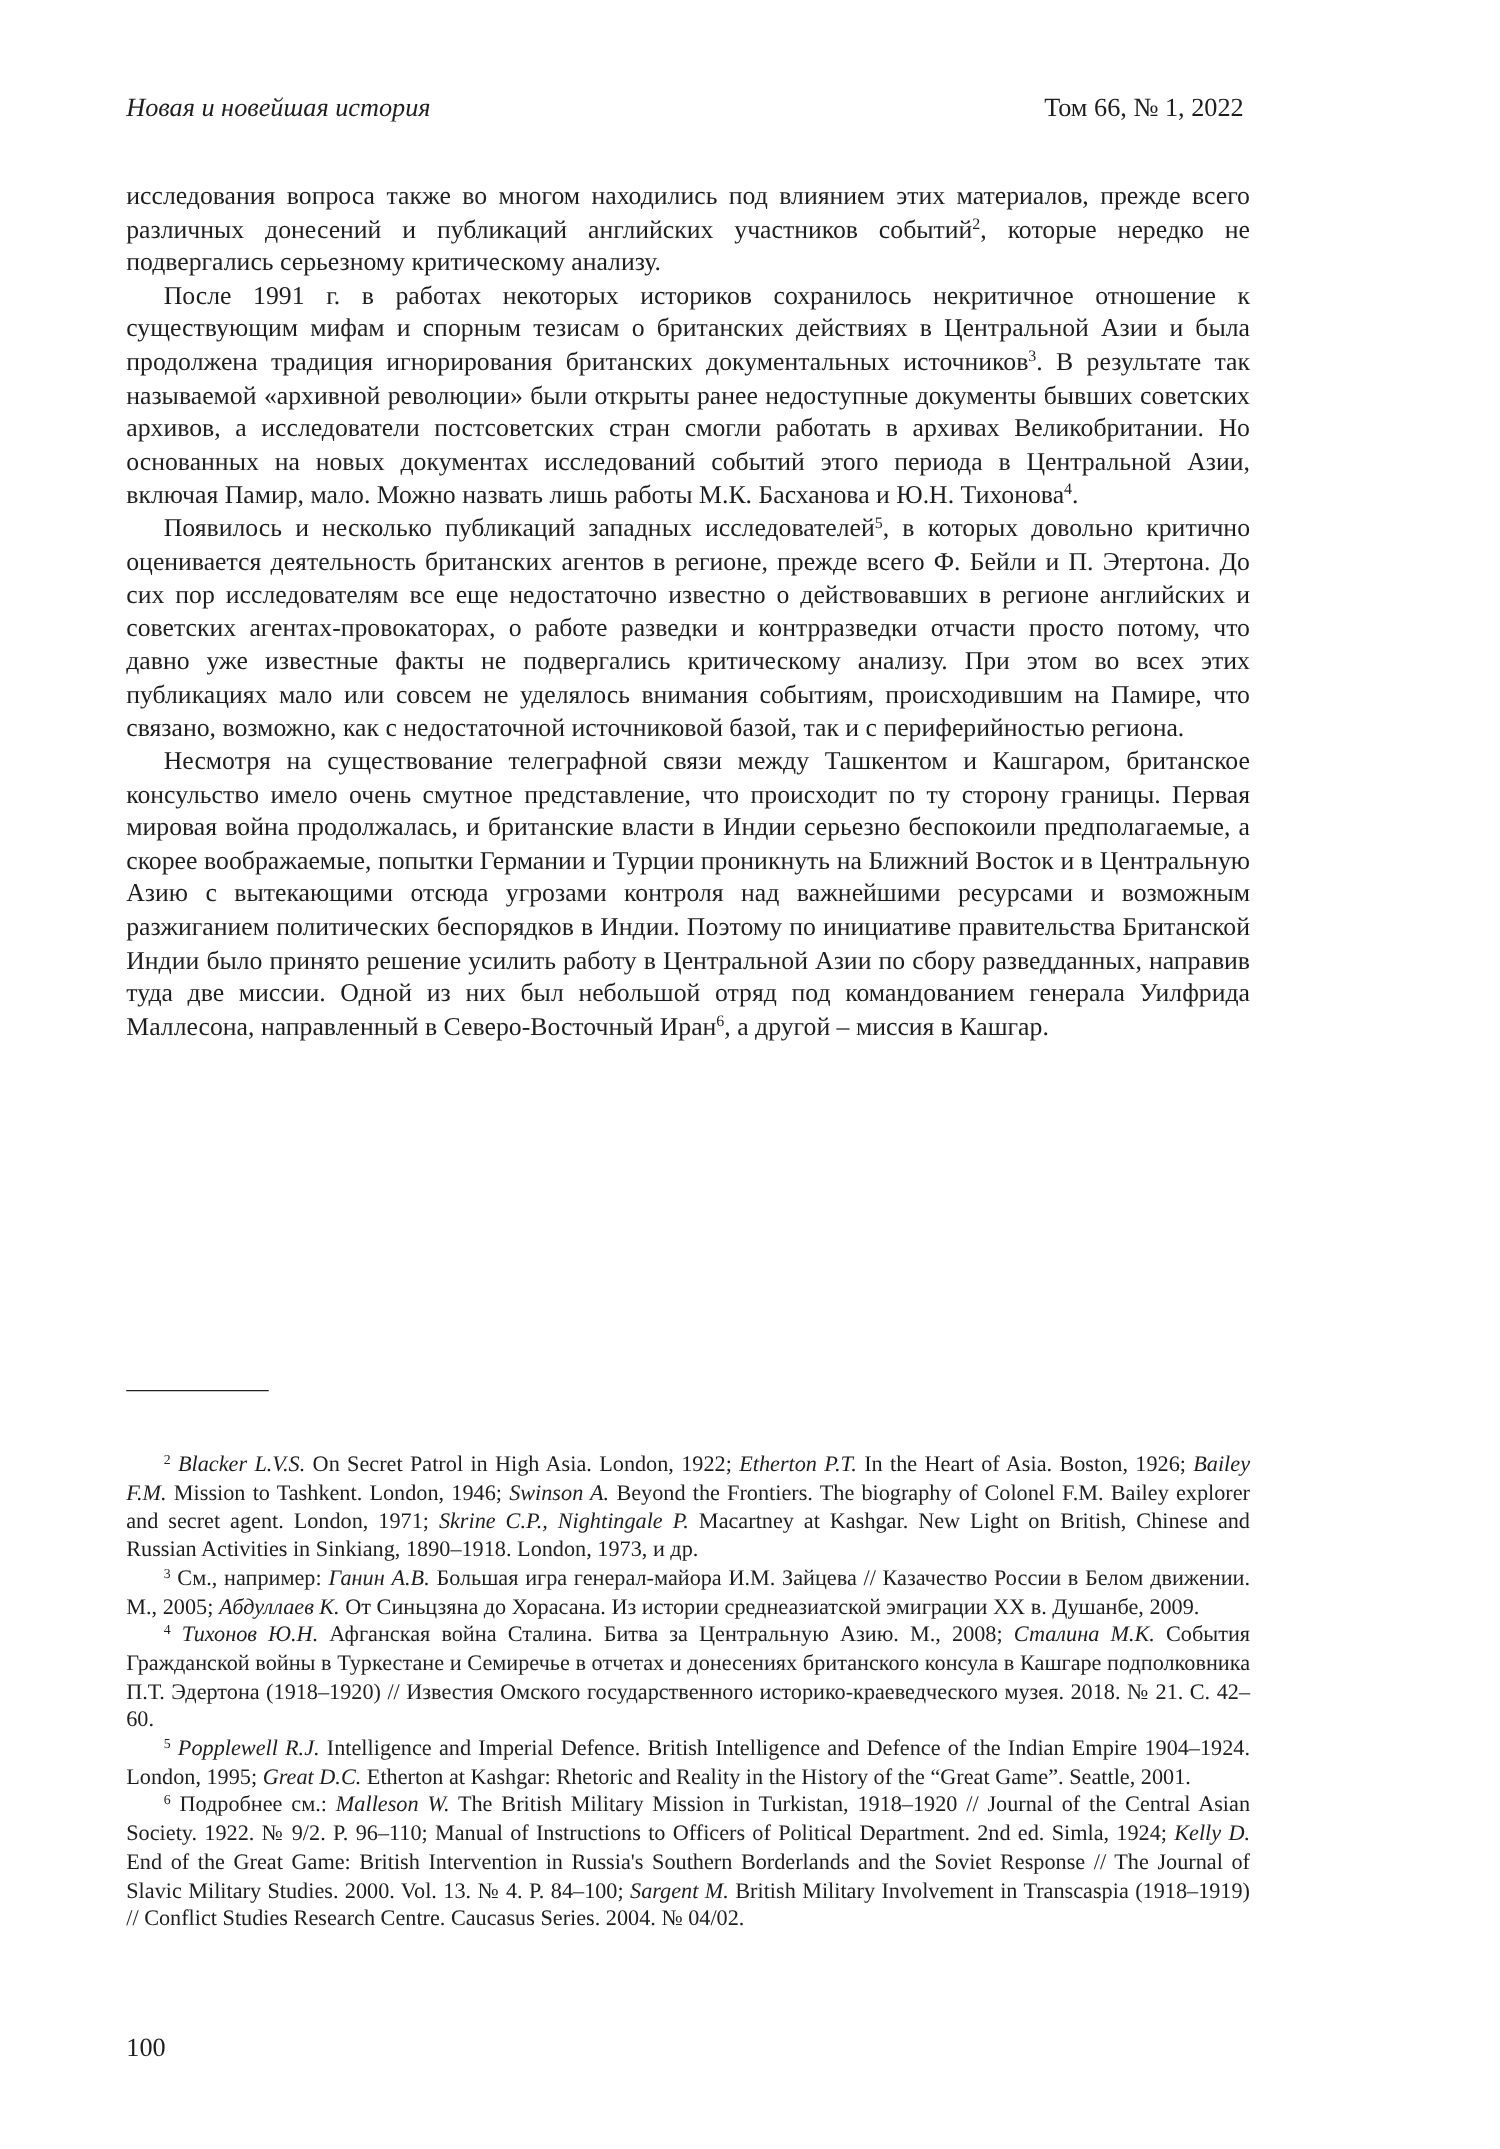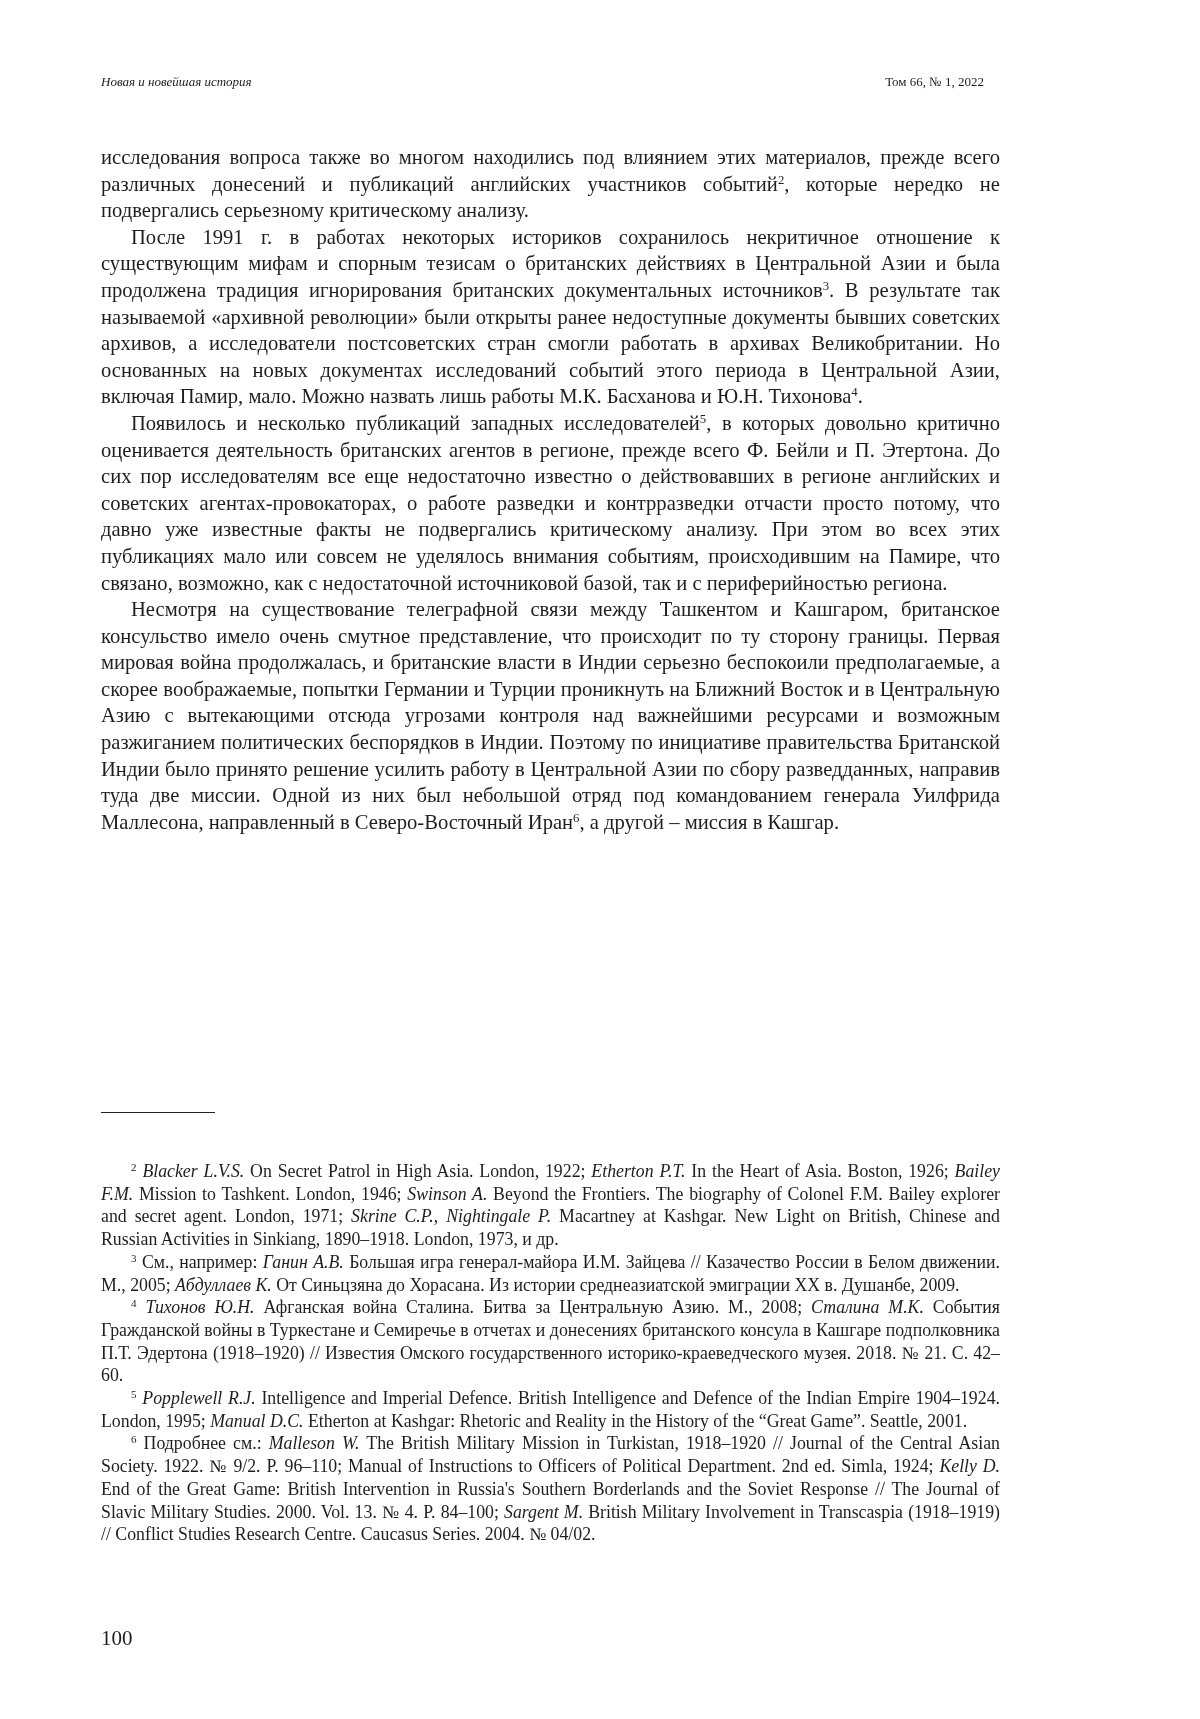--- a/index.html
+++ b/index.html
@@ -1,19 +1,19 @@
 <!DOCTYPE html>
 <html><head>
   <meta charset="utf-8">
   <style>
     html, body { margin: 0; padding: 0; background: #ffffff; }
     body { width: 1200px; height: 1719px; position: relative; overflow: hidden; color: #1e1e1e; font-family: "Liberation Serif", serif; }
-    .header { position: absolute; left: 101px; right: 200px; top: 74px; height: 30px; font-size: 13px; }
+    .header { position: absolute; left: 101px; right: 200px; top: 74px; height: 30px; font-size: 21px; }
     .header .journal { position: absolute; left: 0; top: 0; font-style: italic; }
-    .header .issue { position: absolute; right: 16px; top: 0; }
+    .header .issue { position: absolute; right: 5px; top: 0; }
     .body { position: absolute; left: 101px; width: 899px; top: 128px; font-size: 20.6px; line-height: 26.6px; text-align: justify; hyphens: manual; }
     .body p { margin: 0; text-indent: 30px; }
     .body p.cont { text-indent: 0; margin-top: 16px; }
     sup { font-size: 0.62em; vertical-align: 0; position: relative; top: -0.55em; line-height: 0; }
     .rule { position: absolute; left: 101px; top: 1112px; width: 114px; height: 0; border-top: 1.5px solid #222; }
     .notes { position: absolute; left: 101px; width: 899px; top: 1136px; font-size: 17.8px; line-height: 22.7px; text-align: justify; margin-top: 24px; }
     .notes p { margin: 0; text-indent: 30px; }
     .notes i { font-style: italic; }
     .page-num { position: absolute; left: 101px; top: 1626px; font-size: 21px; }
   </style>
@@ -31,17 +31,17 @@
     <p><span>Появилось и несколько публикаций западных исследователей</span><sup>5</sup><span>, в которых довольно критично оценивается деятельность британских агентов в регионе, прежде всего Ф. Бейли и П. Этертона. До сих пор исследователям все еще недостаточно известно о действовавших в регионе английских и советских агентах-провокаторах, о работе разведки и контрразведки отчасти просто потому, что давно уже известные факты не подвергались критическому анализу. При этом во всех этих публикациях мало или совсем не уделялось внимания событиям, происходившим на Памире, что связано, возможно, как с недостаточной источниковой базой, так и с периферийностью региона.</span></p>
     <p><span>Несмотря на существование телеграфной связи между Ташкентом и Кашгаром, британское консульство имело очень смутное представление, что происходит по ту сторону границы. Первая мировая война продолжалась, и британские власти в Индии серьезно беспокоили предполагаемые, а скорее воображаемые, попытки Германии и Турции проникнуть на Ближний Восток и в Центральную Азию с вытекающими отсюда угрозами контроля над важнейшими ресурсами и возможным разжиганием политических беспорядков в Индии. Поэтому по инициативе правительства Британской Индии было принято решение усилить работу в Центральной Азии по сбору разведданных, направив туда две миссии. Одной из них был небольшой отряд под командованием генерала Уилфрида Маллесона, направленный в Северо-Восточный Иран</span><sup>6</sup><span>, а другой – миссия в Кашгар.</span></p>
   </div>
 
 <div class="rule"></div>
 
 <div class="notes" id="footnotes">
     <p><sup>2</sup> <i>Blacker L.V.S.</i><span> On Secret Patrol in High Asia. London, 1922; </span><i>Etherton P.T.</i><span> In the Heart of Asia. Boston, 1926; </span><i>Bailey F.M.</i><span> Mission to Tashkent. London, 1946; </span><i>Swinson A.</i><span> Beyond the Frontiers. The biography of Colonel F.M. Bailey explorer and secret agent. London, 1971; </span><i>Skrine C.P., Nightingale P.</i><span> Macartney at Kashgar. New Light on British, Chinese and Russian Activities in Sinkiang, 1890–1918. London, 1973, и др.</span></p>
     <p><sup>3</sup> <span>См., например: </span><i>Ганин А.В.</i><span> Большая игра генерал-майора И.М. Зайцева // Казачество России в Белом движении. М., 2005; </span><i>Абдуллаев К.</i><span> От Синьцзяна до Хорасана. Из истории среднеазиатской эмиграции XX в. Душанбе, 2009.</span></p>
     <p><sup>4</sup> <i>Тихонов Ю.Н.</i><span> Афганская война Сталина. Битва за Центральную Азию. М., 2008; </span><i>Сталина М.К.</i><span> События Гражданской войны в Туркестане и Семиречье в отчетах и донесениях британского консула в Кашгаре подполковника П.Т. Эдертона (1918–1920) // Известия Омского государственного историко-краеведческого музея. 2018. № 21. С. 42–60.</span></p>
-    <p><sup>5</sup> <i>Popplewell R.J.</i><span> Intelligence and Imperial Defence. British Intelligence and Defence of the Indian Empire 1904–1924. London, 1995; </span><i>Manual D.C.</i><span> Etherton at Kashgar: Rhetoric and Reality in the History of the “Great Game”. Seattle, 2001.</span></p>
+    <p><sup>5</sup> <i>Popplewell R.J.</i><span> Intelligence and Imperial Defence. British Intelligence and Defence of the Indian Empire 1904–1924. London, 1995; </span><i>Great D.C.</i><span> Etherton at Kashgar: Rhetoric and Reality in the History of the “Great Game”. Seattle, 2001.</span></p>
     <p><sup>6</sup> <span>Подробнее см.: </span><i>Malleson W.</i><span> The British Military Mission in Turkistan, 1918–1920 // Journal of the Central Asian Society. 1922. № 9/2. P. 96–110; Manual of Instructions to Officers of Political Department. 2nd ed. Simla, 1924; </span><i>Kelly D.</i><span> End of the Great Game: British Intervention in Russia's Southern Borderlands and the Soviet Response // The Journal of Slavic Military Studies. 2000. Vol. 13. № 4. P. 84–100; </span><i>Sargent M.</i><span> British Military Involvement in Transcaspia (1918–1919) // Conflict Studies Research Centre. Caucasus Series. 2004. № 04/02.</span></p>
   </div>
 
 <div class="page-num">100</div>
 
 </body></html>

